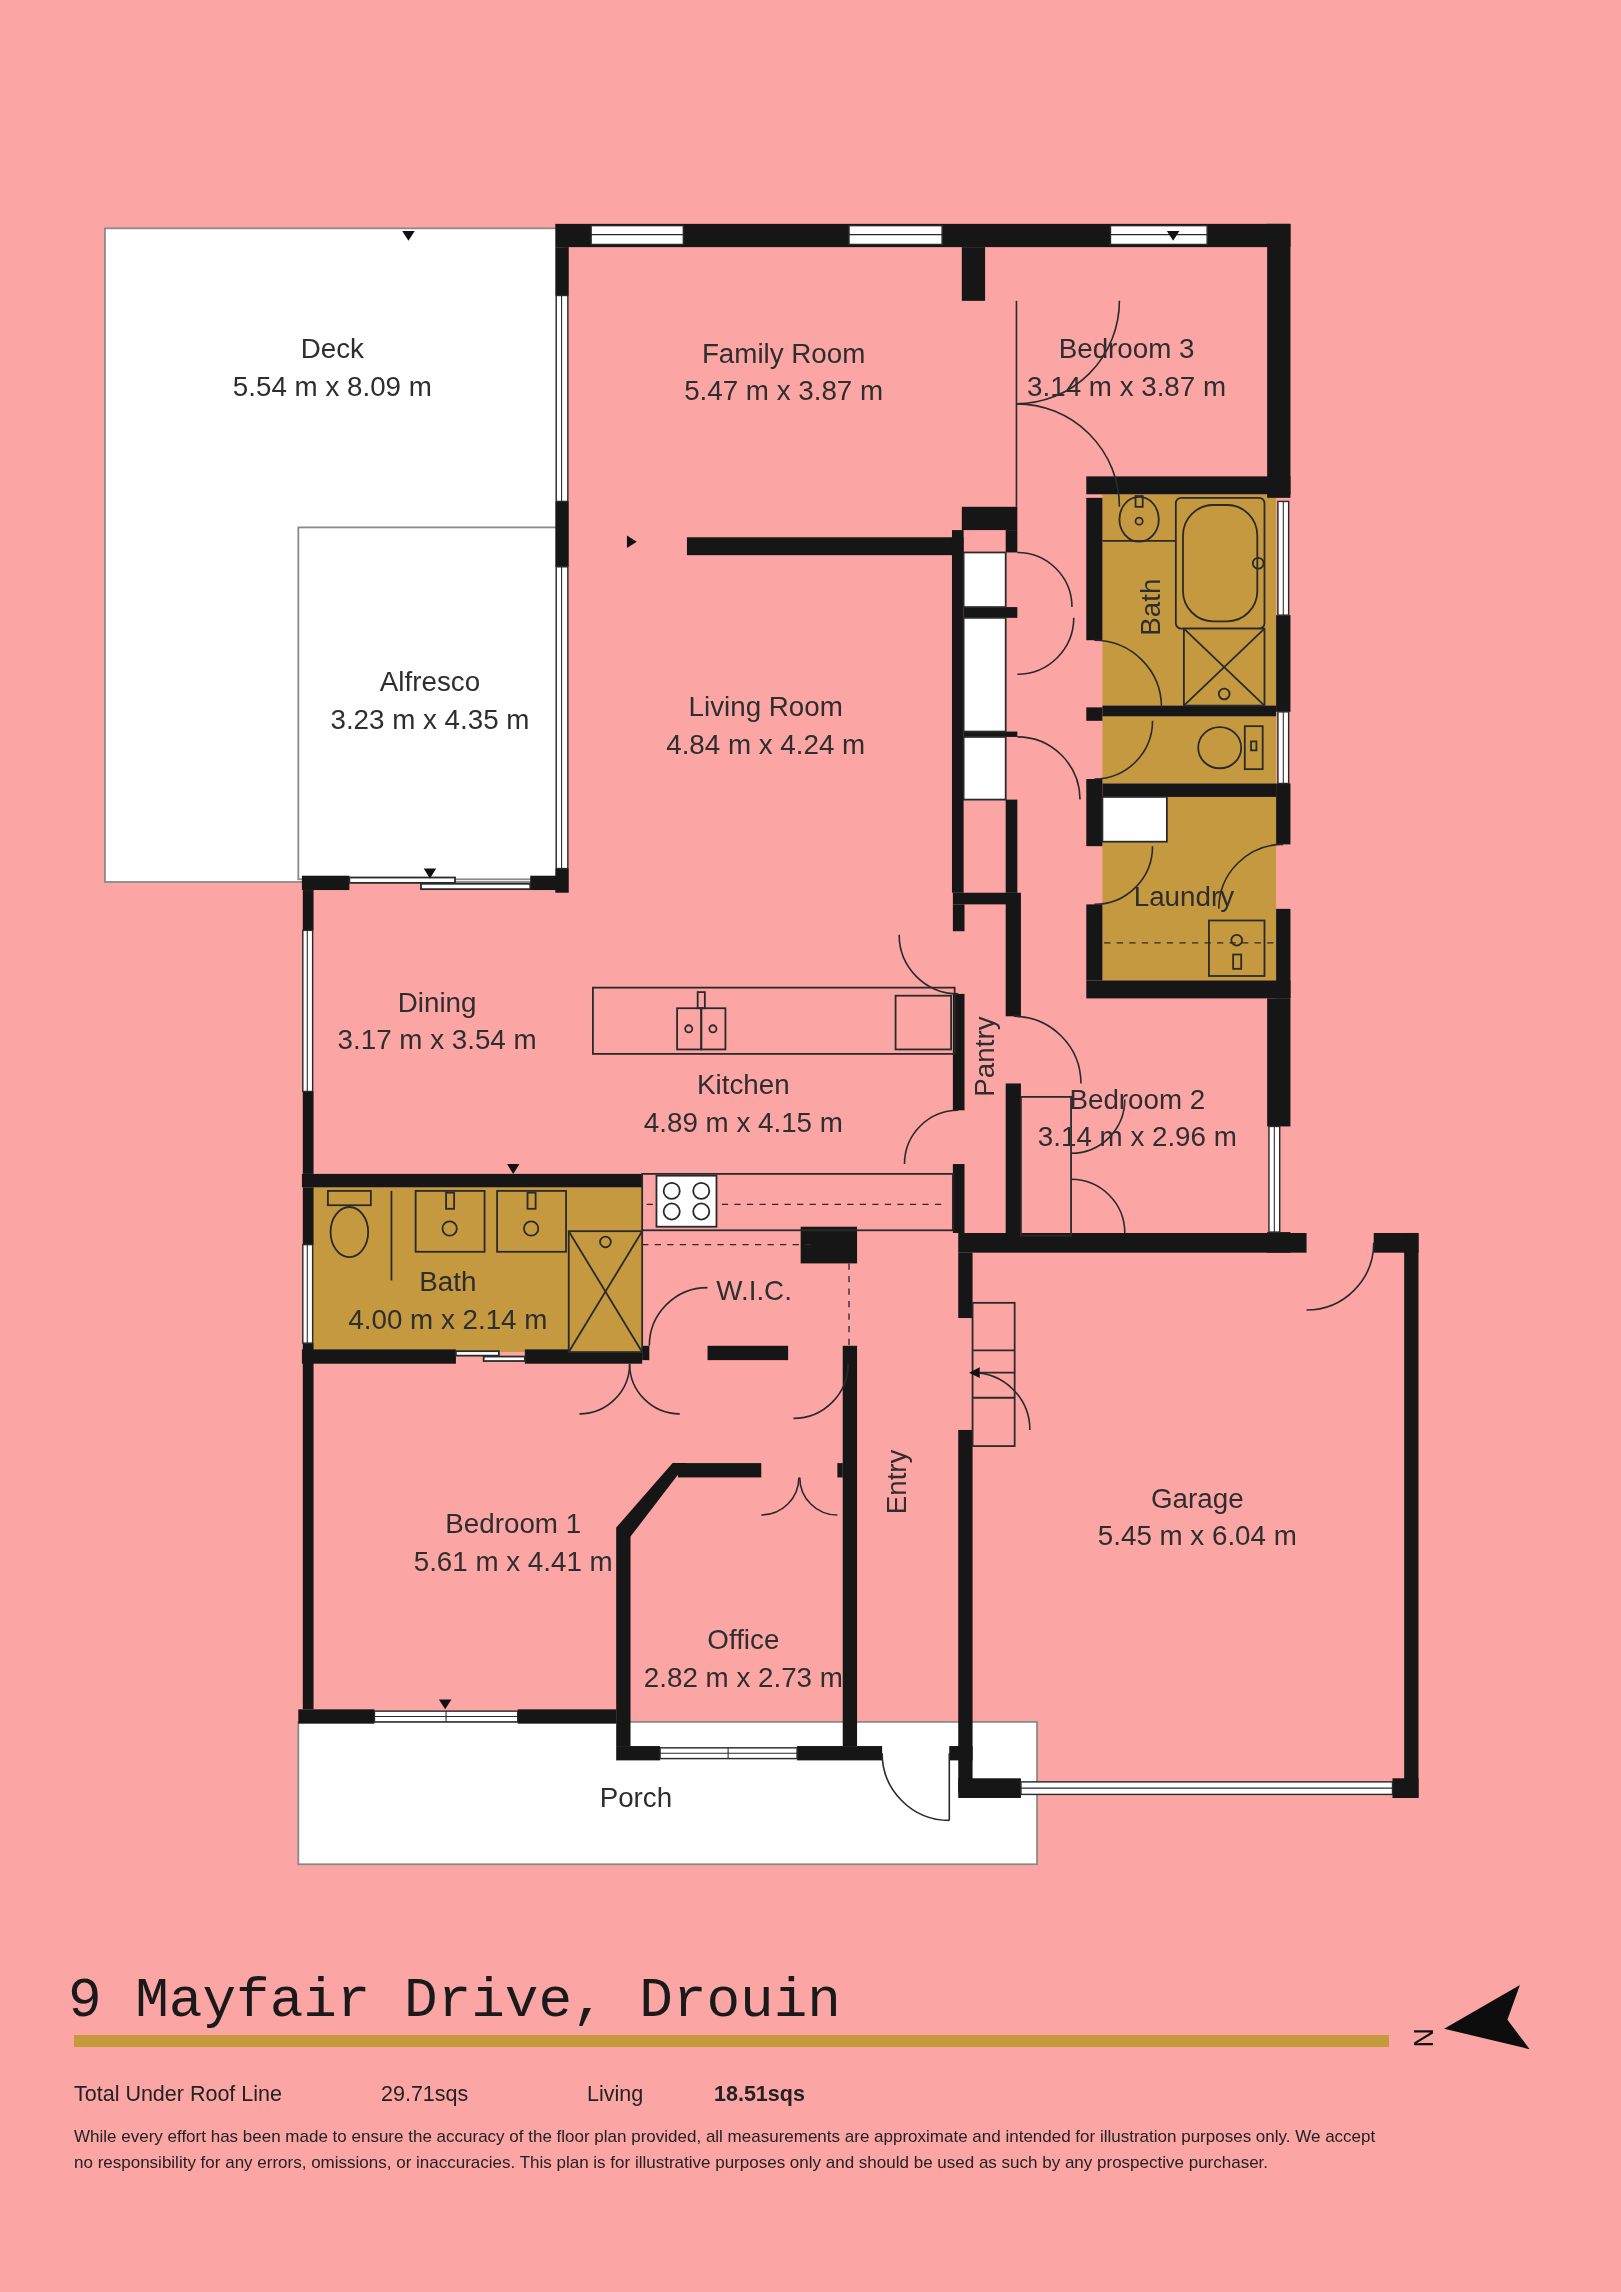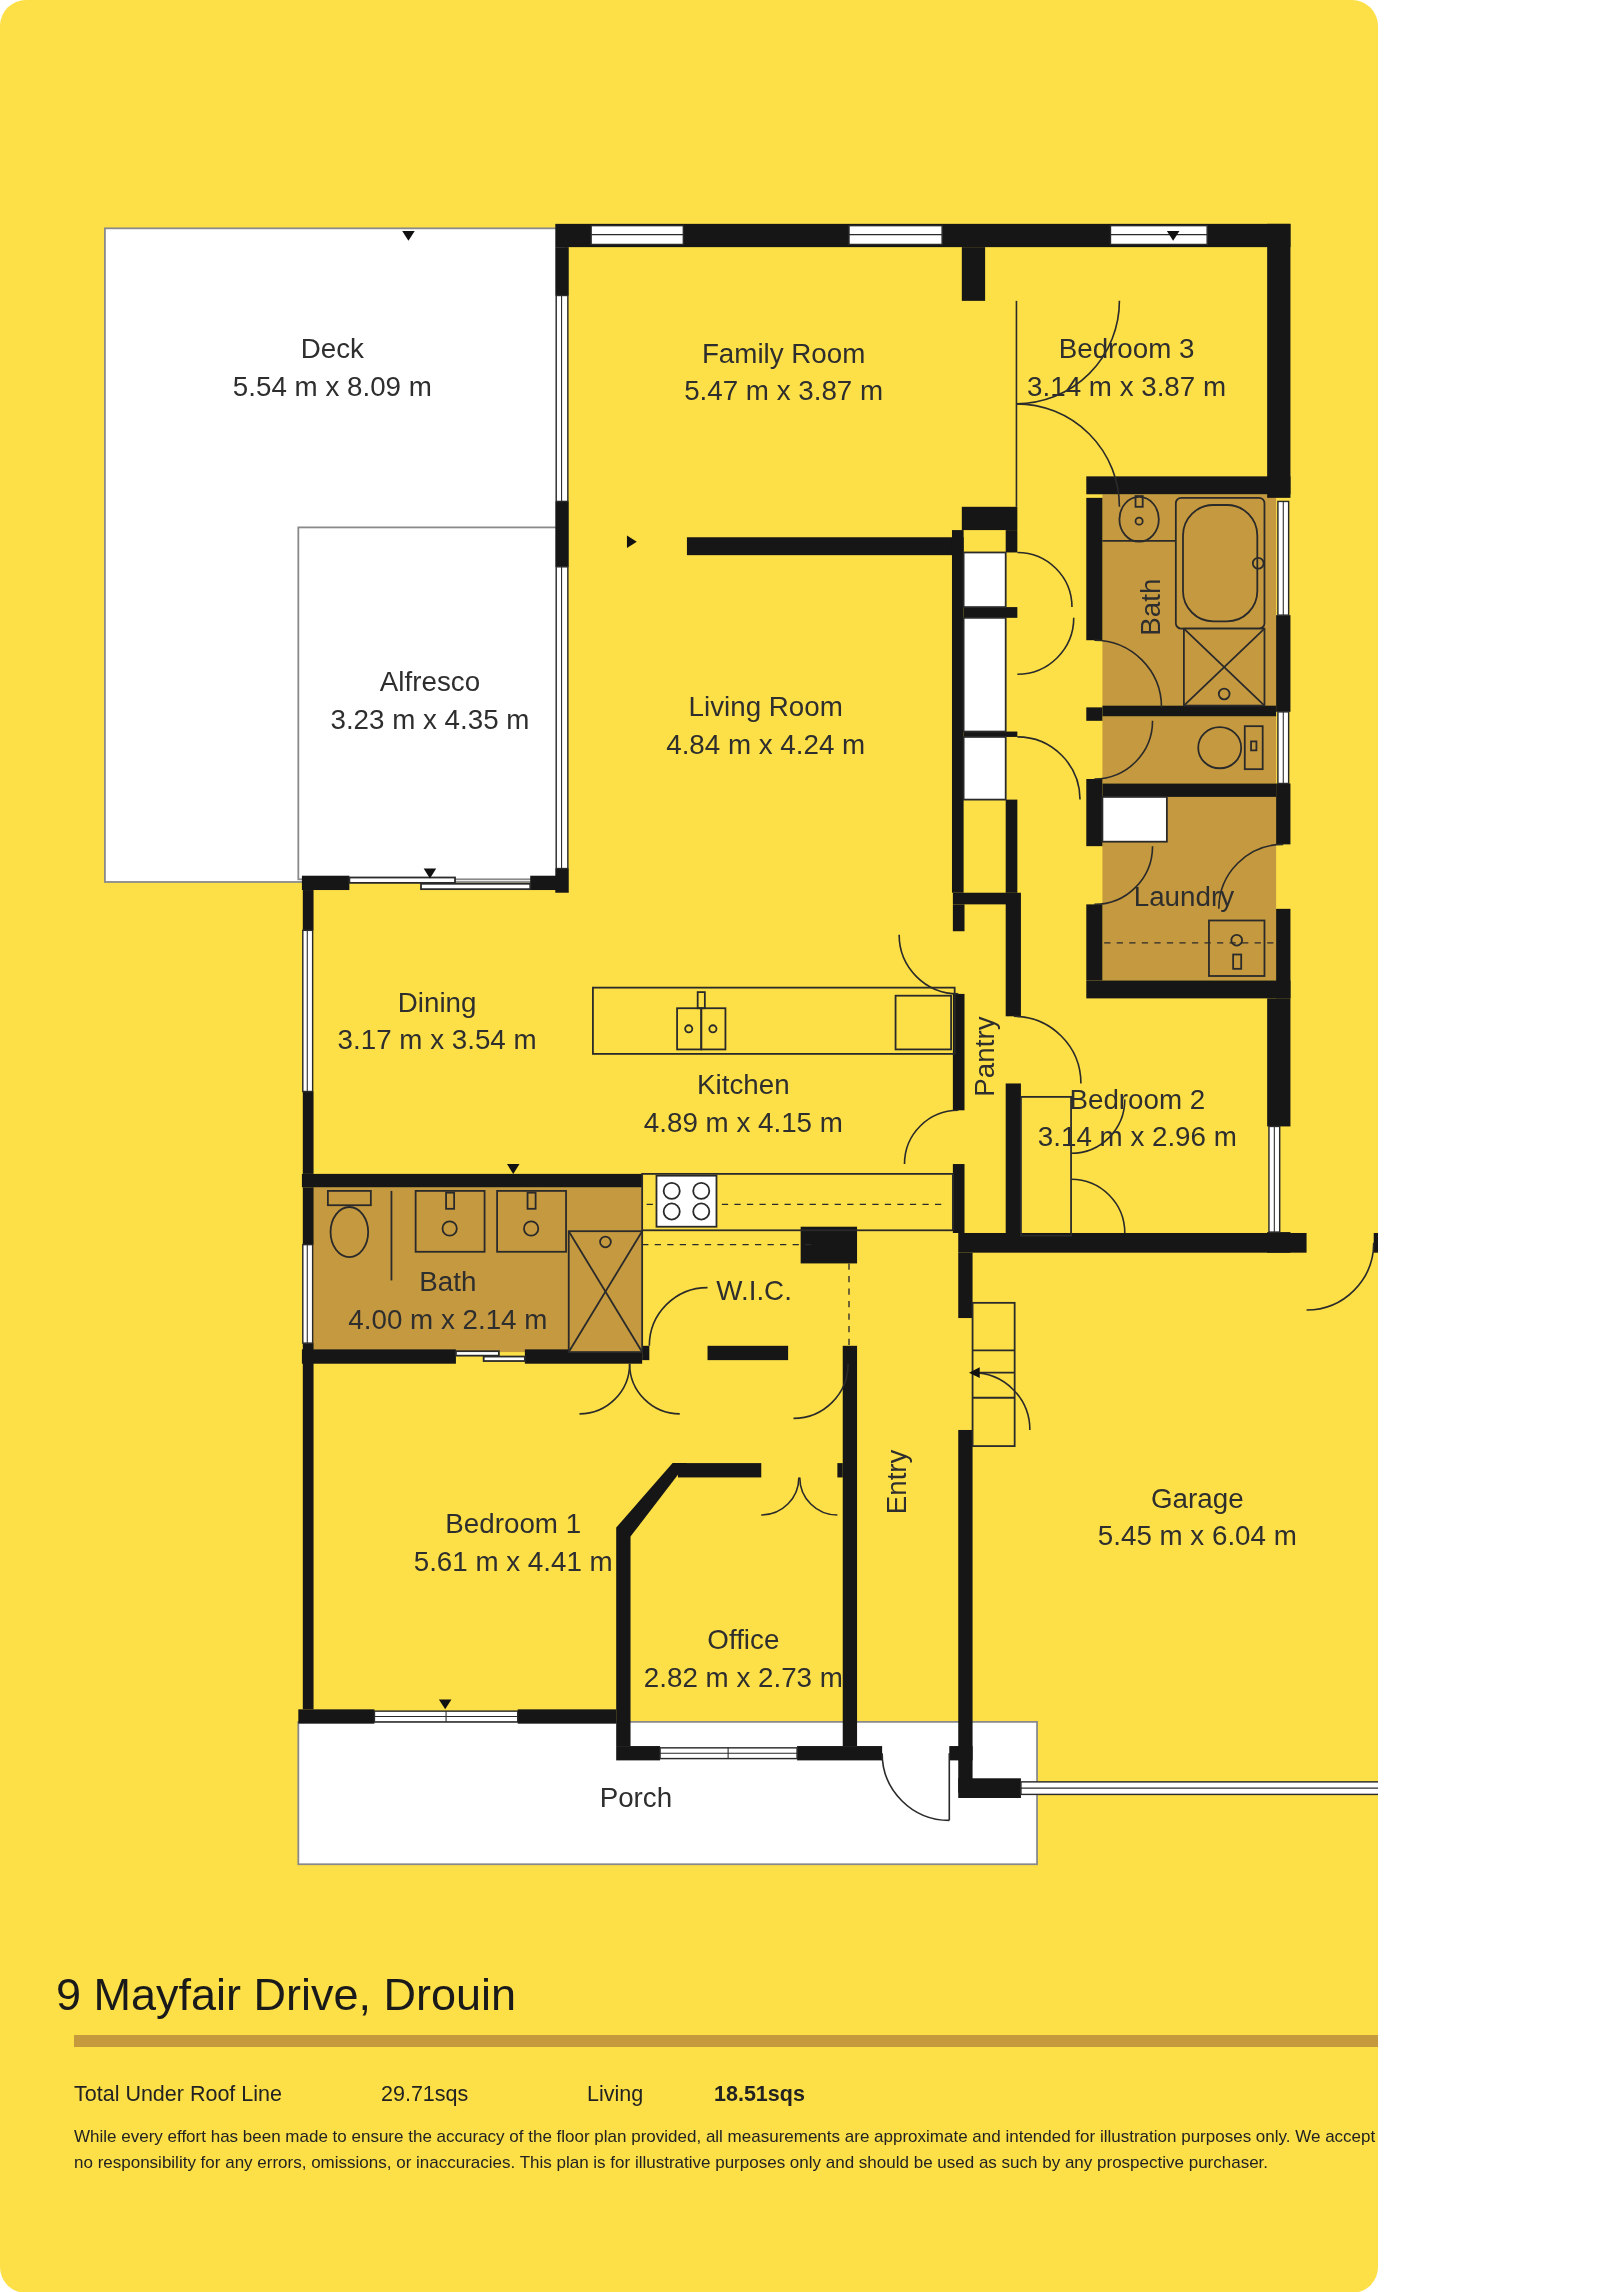--- a/index.html
+++ b/index.html
@@ -1,32 +1,32 @@
 <!DOCTYPE html>
 <html style="font-size:14.3px"><head>
 <meta charset="utf-8">
 <style>
   html,body{margin:0;padding:0;background:#ffffff;}
-  #page{position:relative;width:1378px;height:2293px;background:#fde047;overflow:hidden;
-        font-family:"Liberation Sans",sans-serif;border-radius:26px;}
+  #page{position:relative;width:1621px;height:2293px;background:#fca5a5;overflow:hidden;
+        font-family:"Liberation Sans",sans-serif;}
   svg text{font-family:"Liberation Sans",sans-serif;}
   .wall{fill:#161616;stroke:none;}
   .gold{fill:#c5993f;stroke:none;}
   .thin{fill:#ffffff;stroke:#8a8a8a;stroke-width:2;}
   .win{fill:#ffffff;stroke:#2a2a2a;stroke-width:1.6;}
   .winline{stroke:#2a2a2a;stroke-width:1.2;fill:none;}
   .fix{fill:none;stroke:#2a2a2a;stroke-width:2;}
   .fixg{fill:#c5993f;stroke:#2a2a2a;stroke-width:2;}
   .fixw{fill:#ffffff;stroke:#2a2a2a;stroke-width:2;}
   .arc{fill:none;stroke:#2a2a2a;stroke-width:1.8;}
   .dash{fill:none;stroke:#2a2a2a;stroke-width:1.5;stroke-dasharray:7 7;}
   .room-label{font-size:31px;fill:#2e2e2e;text-anchor:middle;}
   .tri{fill:#111;}
   
-  .title{position:absolute;left:56px;top:1969px;font-size:45px;color:#1a1a1a;}
+  .title{position:absolute;left:68px;top:1969px;font-size:56px;color:#1a1a1a;font-family:Liberation Mono, monospace;}
   .rule{position:absolute;left:74px;top:2035px;width:1315px;height:11.6px;background:#c49a3c;}
   .north{position:absolute;left:1393px;top:1969px;width:170px;height:107px;}
   .totals{position:absolute;left:0;top:2082px;width:1621px;height:27px;font-size:21.5px;color:#222;text-align:center;}
   .totals span{position:absolute;white-space:nowrap;}
   .t-label1{left:74px;}
   .t-value1{left:381px;}
   .t-label2{left:587px;}
   .t-value2{left:714px;font-weight:bold;}
   .disclaimer{position:absolute;left:74px;top:2124px;width:1303px;font-size:17px;
               line-height:26px;color:#222;}

